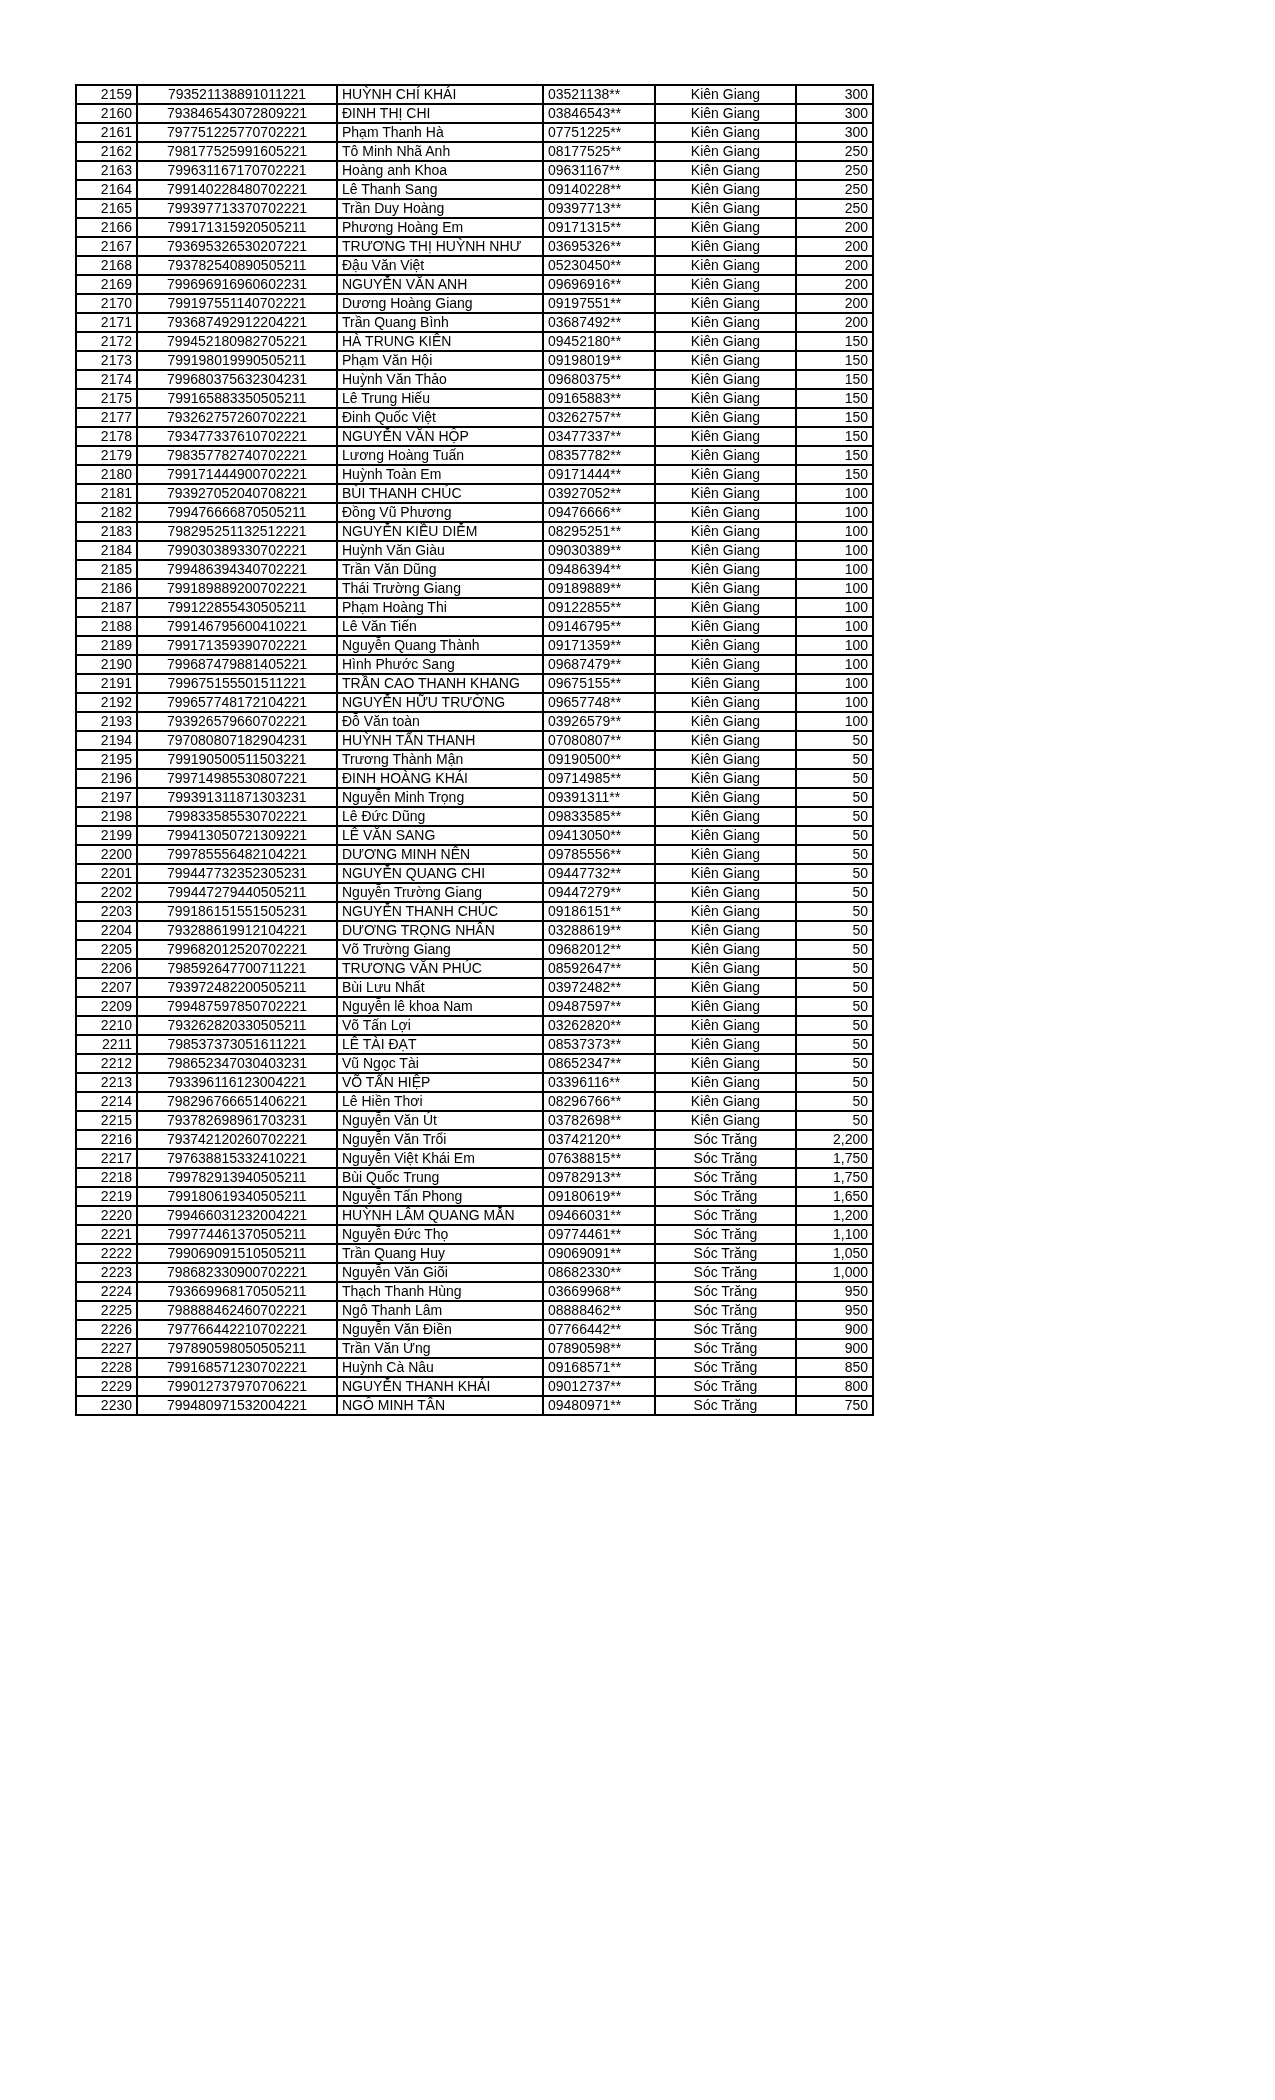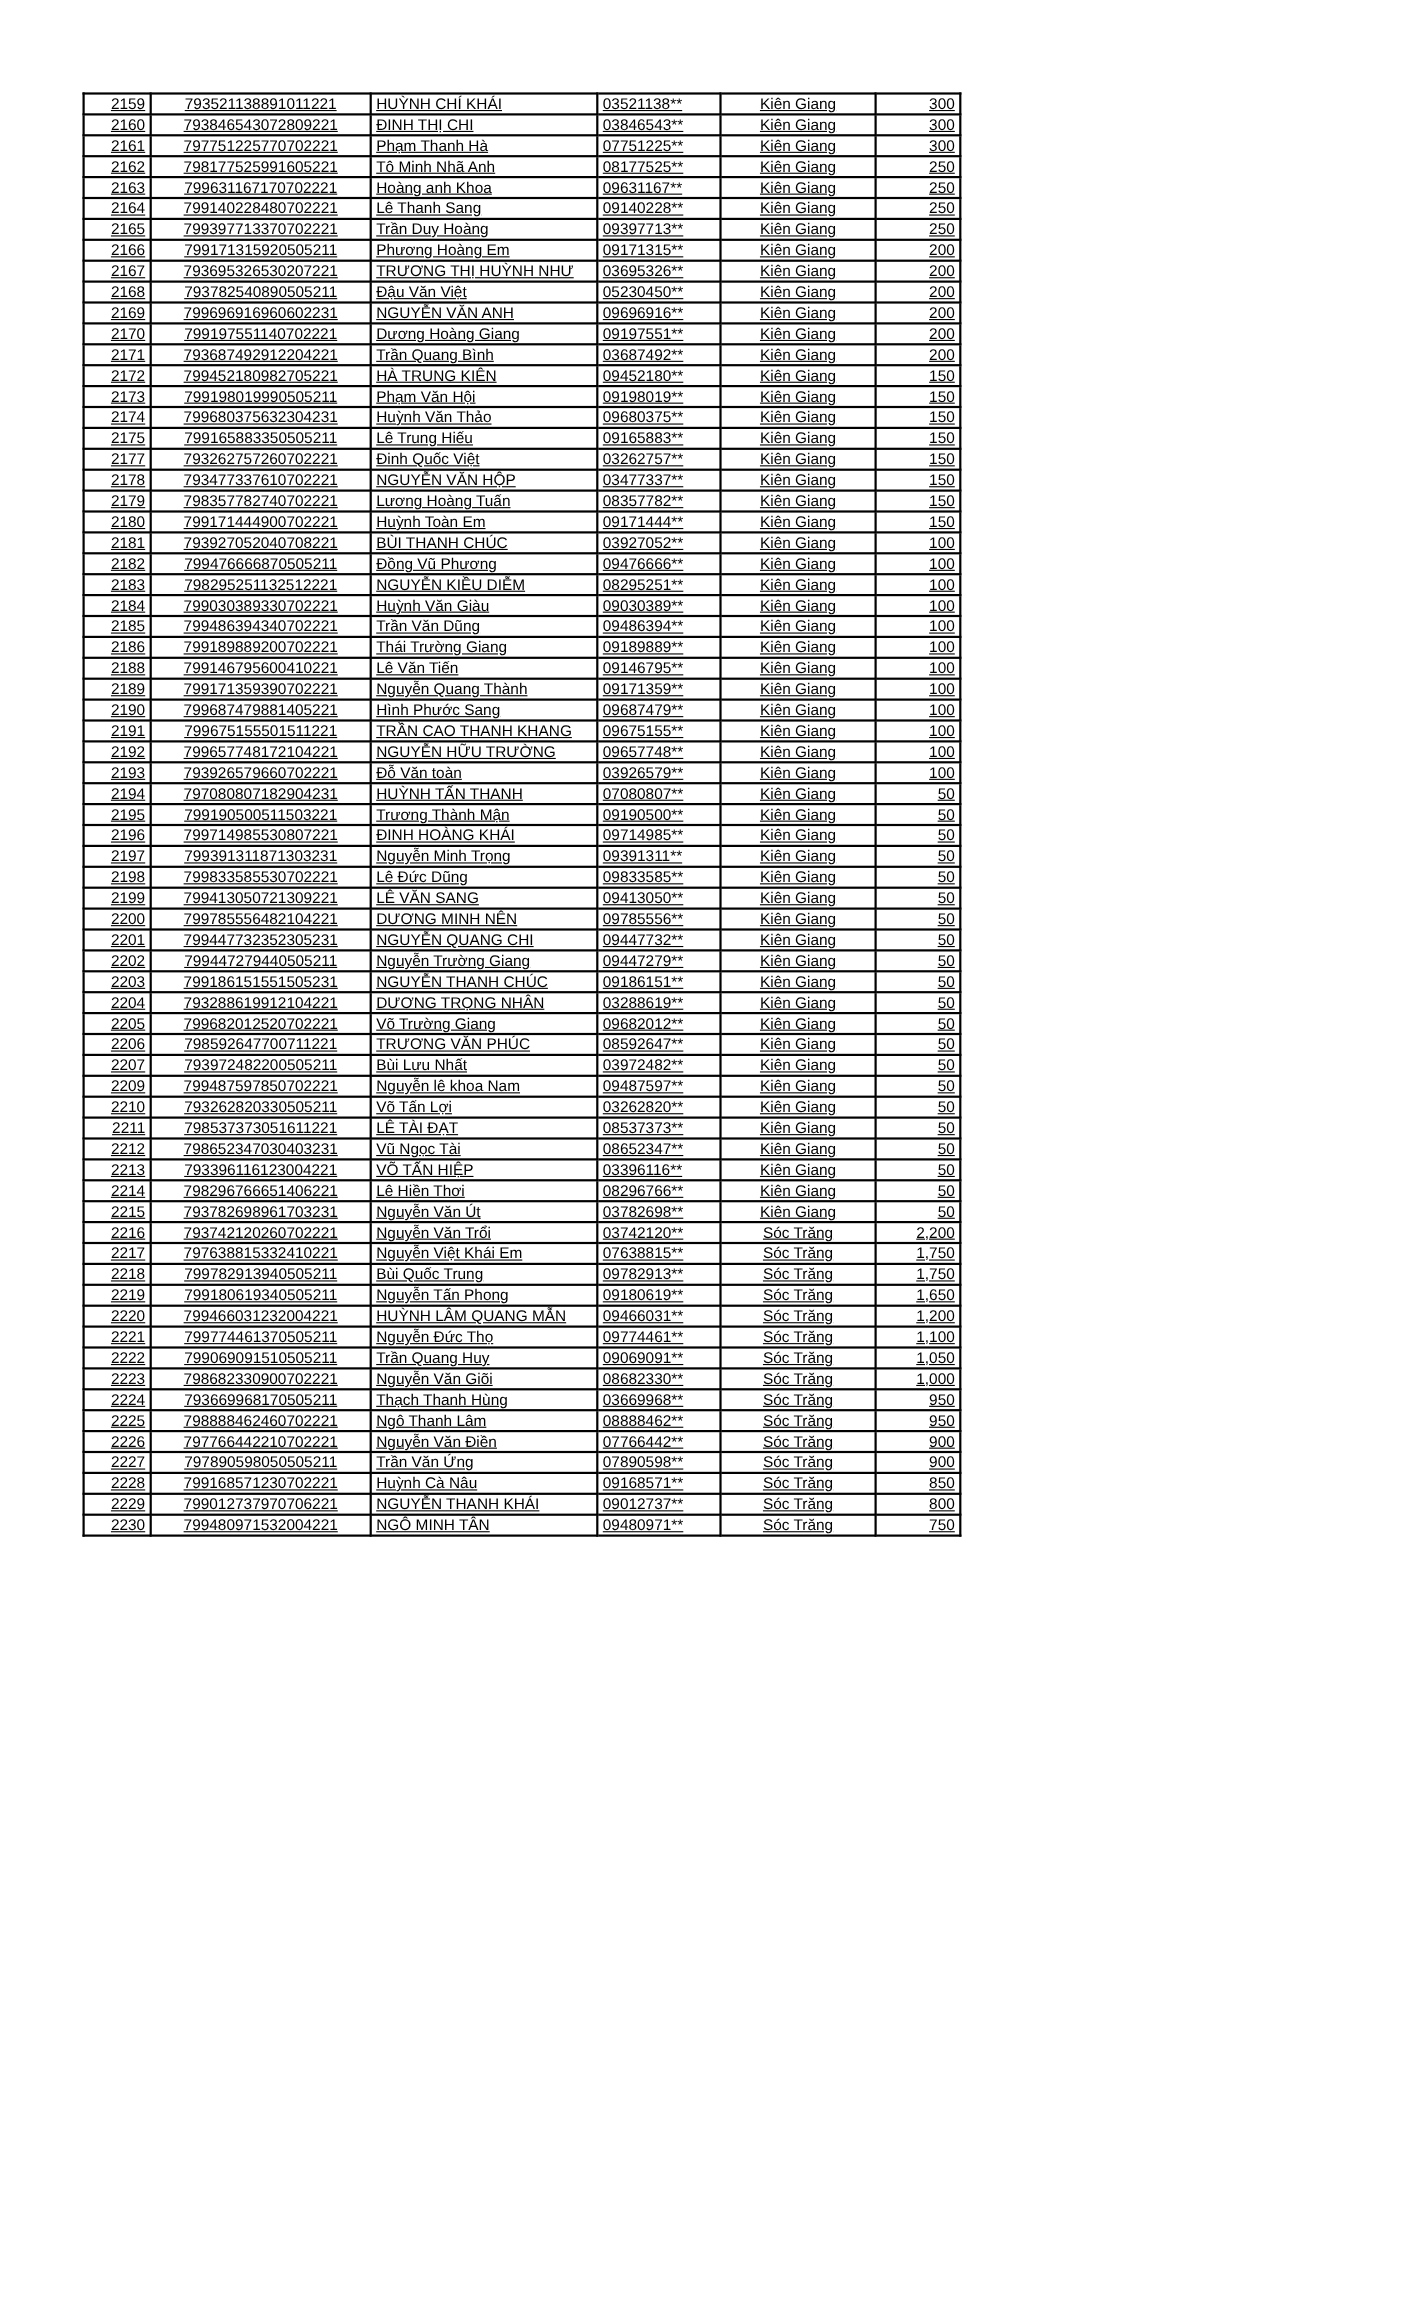--- a/index.html
+++ b/index.html
@@ -7,21 +7,20 @@
     padding: 0;
     background: #ffffff;
     width: 1275px;
     height: 2100px;
     font-family: "Liberation Sans", sans-serif;
   }
   .sheet {
     position: absolute;
     left: 75px;
     top: 84px;
-    text-decoration: underline;
   }
   table.winners {
     border-collapse: collapse;
     table-layout: fixed;
   }
   table.winners td {
     border: 2px solid #000000;
     height: 17.4px;
     padding: 0 4px;
     font-size: 14px;
@@ -268,20 +267,28 @@
         </tr>
         <tr>
           <td class="c-stt">2186</td>
           <td class="c-code">799189889200702221</td>
           <td class="c-name">Thái Trường Giang</td>
           <td class="c-phone">09189889**</td>
           <td class="c-province">Kiên Giang</td>
           <td class="c-amount">100</td>
         </tr>
         <tr>
+          <td class="c-stt">2187</td>
+          <td class="c-code">799122855430505211</td>
+          <td class="c-name">Phạm Hoàng Thi</td>
+          <td class="c-phone">09122855**</td>
+          <td class="c-province">Kiên Giang</td>
+          <td class="c-amount">100</td>
+        </tr>
+        <tr>
           <td class="c-stt">2188</td>
           <td class="c-code">799146795600410221</td>
           <td class="c-name">Lê Văn Tiến</td>
           <td class="c-phone">09146795**</td>
           <td class="c-province">Kiên Giang</td>
           <td class="c-amount">100</td>
         </tr>
         <tr>
           <td class="c-stt">2189</td>
           <td class="c-code">799171359390702221</td>

